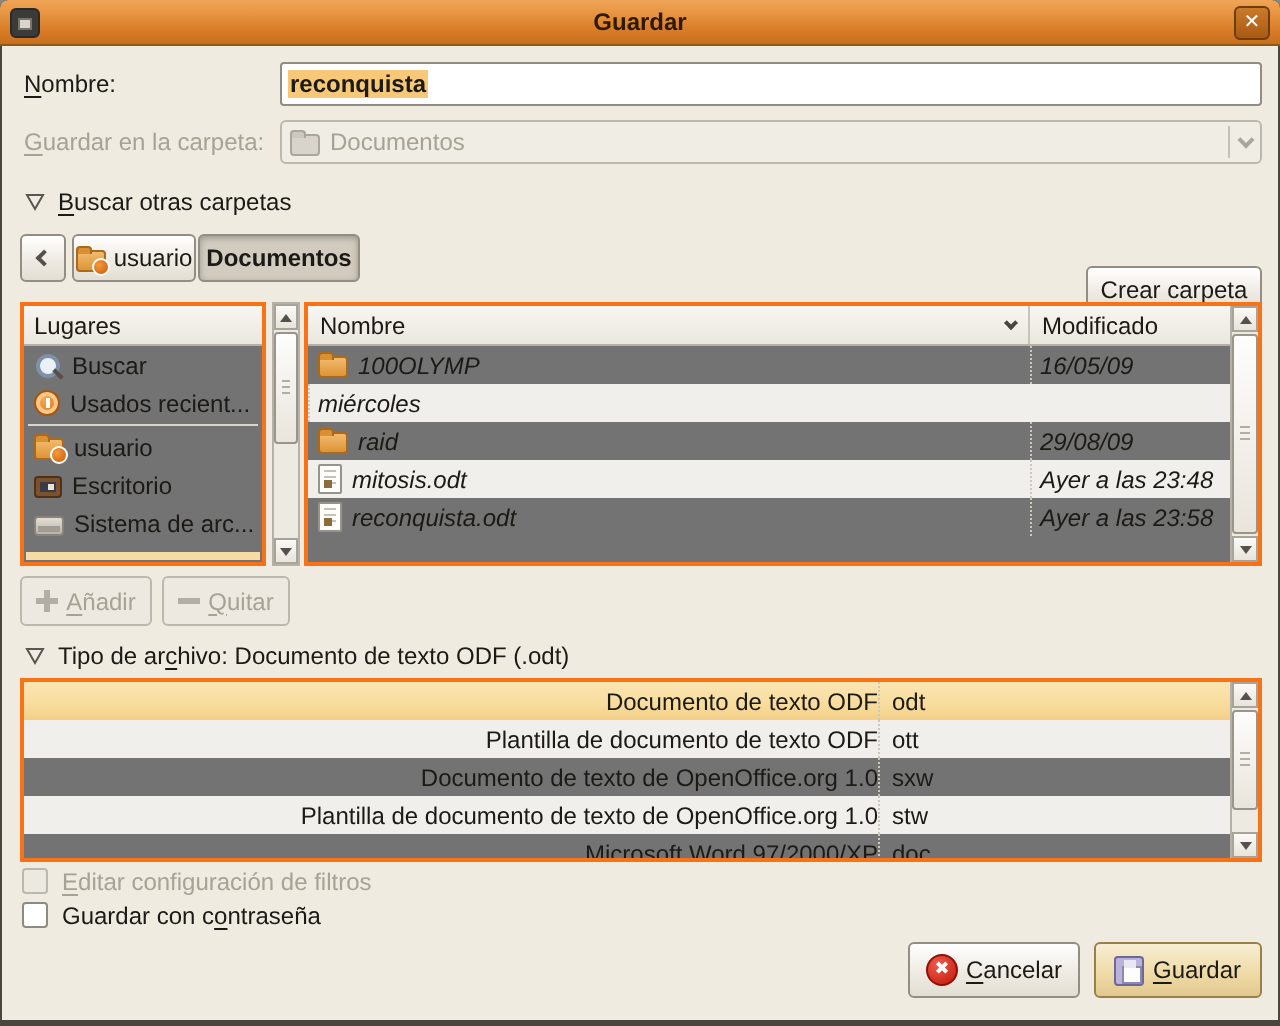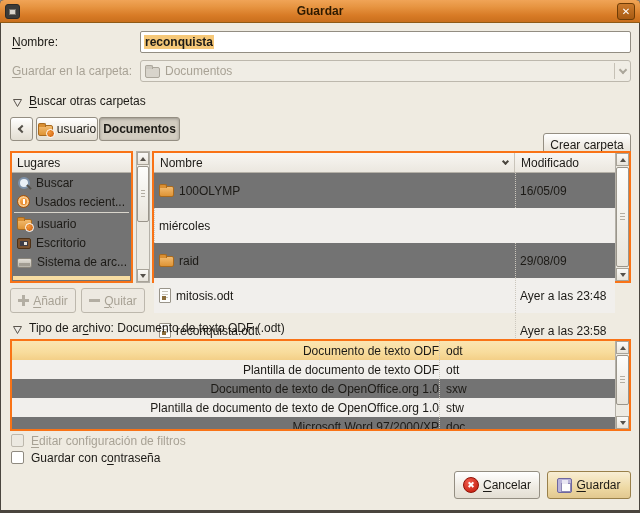--- a/index.html
+++ b/index.html
@@ -36,38 +36,38 @@
   .combo{position:absolute; height:22px; border:1px solid #948E82; border-radius:3px;
     background:linear-gradient(#FDFCFA,#EFEBE3 60%,#E5E0D6); display:flex; align-items:center; padding:0 4px; overflow:hidden;}
   .combo.disabled{background:#F0EDE5; border-color:#BDB8AD;}
   .combo .spacer{flex:1;}
   .combo .vsep{width:1px; height:16px; background:#C6C1B6; margin:0 5px;}
   .chev-down{width:6px; height:6px; border-right:2px solid #55514A; border-bottom:2px solid #55514A; transform:rotate(45deg); margin-top:-3px;}
   .chev-down.gray{border-color:#ABA69B;}
   .chev-left{width:6px; height:6px; border-left:2px solid #55514A; border-bottom:2px solid #55514A; transform:rotate(45deg);}
 
   
-  .expander{position:absolute; display:flex; align-items:flex-end; gap:6px;}
+  .expander{position:absolute; display:flex; align-items:center; gap:6px;}
 
   
   .btn{border:1px solid #948E82; border-radius:3px;
     background:linear-gradient(#FFFFFF,#EFEBE3 55%,#E3DED3); display:flex; align-items:center; justify-content:center; gap:4px;}
   .btn.pressed{background:#D2CCC0; box-shadow:inset 0 1px 3px rgba(0,0,0,.28); font-weight:bold;}
   .btn.disabled{background:#EDE9E1; border-color:#BDB8AD; color:var(--disabled-text);}
   .btn.default{background:linear-gradient(#F8EED4,var(--save-button-bg) 60%,#E2C88F); border-color:#99804A;}
 
   
   .pane{position:absolute; background:#737373; border:2px solid #f97316;}
   .list-header{height:20px; background:linear-gradient(#F8F6F2,#EBE7DF); border-bottom:1px solid #B5B1A8;
     display:flex; align-items:center;}
   .hcell{height:100%; display:flex; align-items:center; padding:0 6px; border-right:1px solid #C9C4BA;}
   .place-item{height:19px; display:flex; align-items:center; gap:5px; padding-left:5px; white-space:nowrap; overflow:hidden;}
   .place-sep{height:1px; background:#D9D5CC; margin:1px 2px;}
   .places-strip{position:absolute; left:1px; right:1px; bottom:1px; height:4px; background:#F6DCA2;}
-  .frow{height:35px; display:flex; align-items:center;}
+  .frow{height:19px; display:flex; align-items:center;font-style:italic;}
   .frow:nth-child(even){background:var(--alt-row);}
   .fcell-name{flex:1; display:flex; align-items:center; gap:5px; padding-left:5px; overflow:hidden; white-space:nowrap;}
   .fcell-mod{width:100px; border-left:1px dotted #CCC7BD; padding-left:4px; align-self:stretch; display:flex; align-items:center; white-space:nowrap;}
   .sort-ind{width:5px; height:5px; border-right:2px solid #4A463E; border-bottom:2px solid #4A463E; transform:rotate(45deg); margin-left:auto; margin-top:-2px;}
 
   .trow{height:19px; display:flex; align-items:center;}
   .trow:nth-child(even){background:var(--alt-row);}
   .trow.selected{background:linear-gradient(#FAE5B2,var(--selected-row) 60%,#F3CF87);}
   .tcell-name{flex:1; padding-left:6px; white-space:nowrap; overflow:hidden;}
   .tcell-ext{width:176px; border-left:1px dotted #CCC7BD; padding-left:6px; align-self:stretch; display:flex; align-items:center;}

